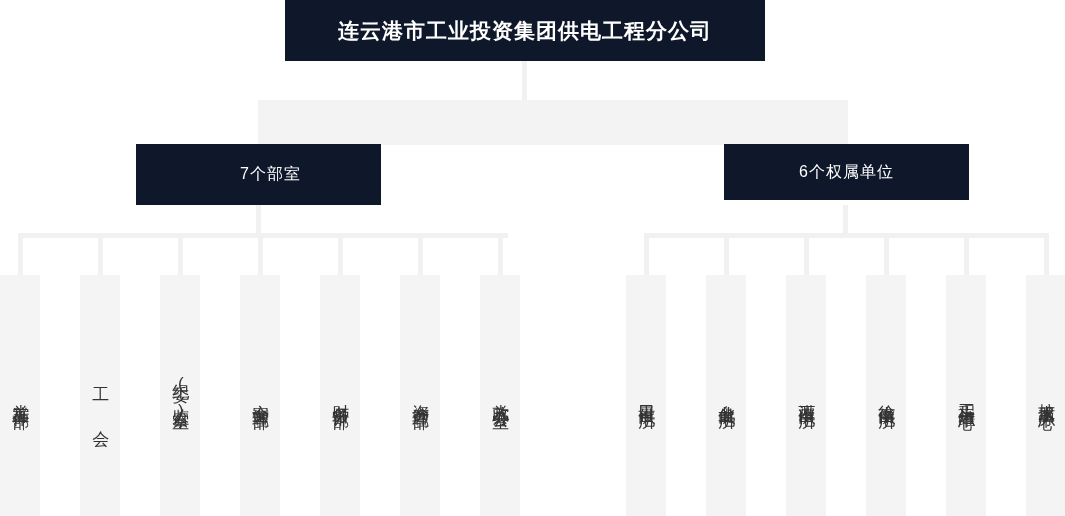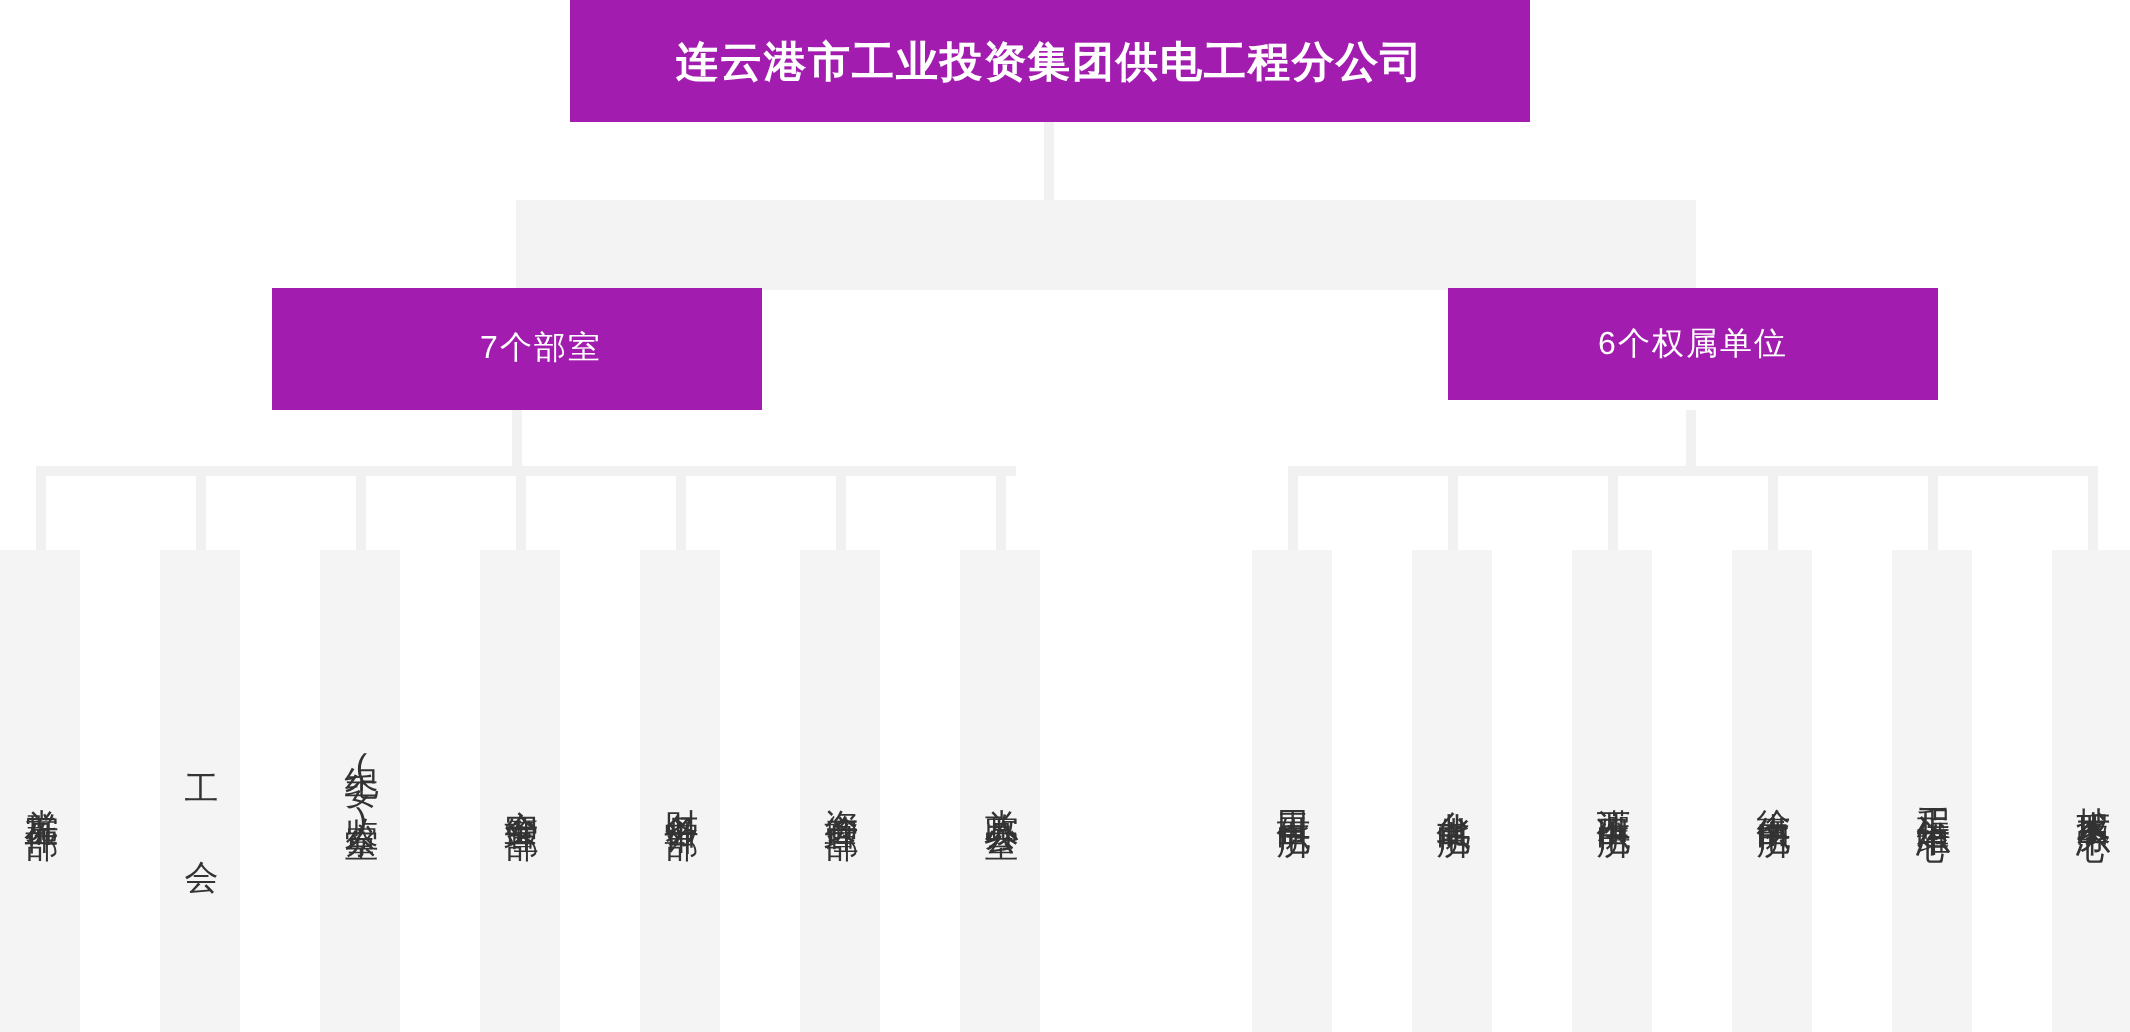--- a/index.html
+++ b/index.html
@@ -16,21 +16,21 @@
     position: relative;
     width: 1065px;
     height: 516px;
     overflow: hidden;
     background: #ffffff;
   }
 
   
   .node-box {
     position: absolute;
-    background: #a21caf;
+    background: #0f172a;
     color: #ffffff;
     display: flex;
     align-items: center;
     justify-content: center;
     text-align: left;
     letter-spacing: 1px;
     box-sizing: border-box;
   }
 
   #root-node {

